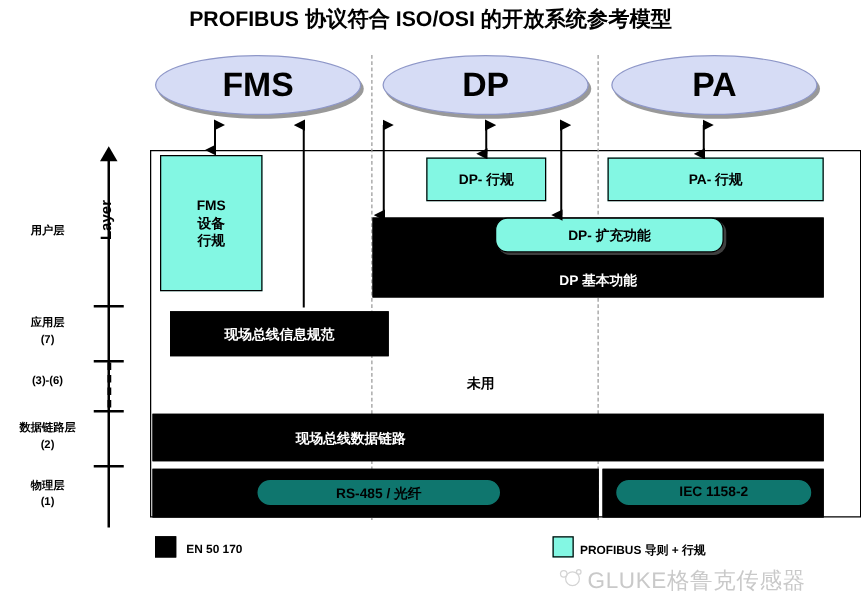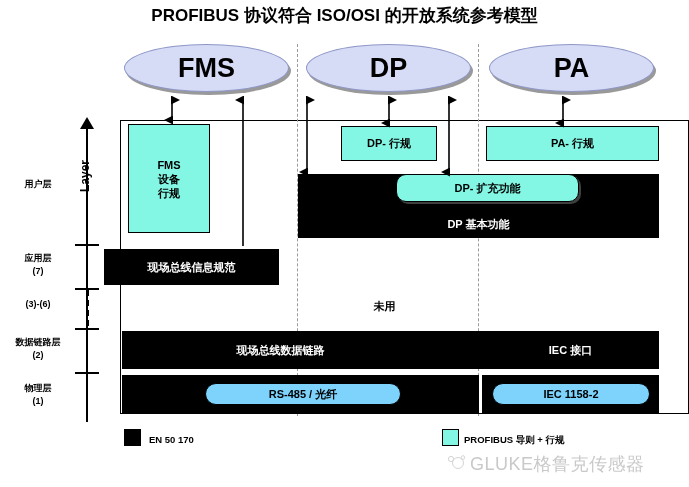--- a/index.html
+++ b/index.html
@@ -121,21 +121,21 @@
     font-size: 11px;
     font-weight: bold;
     z-index: 4;
   }
   .blue  { background: #000000; color: #fff; }
   .cyan  { background: #83f7e3; color: #000; justify-content: center; }
   .shadowbox { box-shadow: 2px 2px 0 rgba(90,90,90,0.7); border-radius: 10px; }
 
   .pill {
     position: absolute;
-    background: #7dd3fc;
+    background: #0f766e;
     border: 1px solid #000;
     border-radius: 999px;
     display: flex;
     align-items: center;
     justify-content: center;
     font-size: 11px;
     font-weight: bold;
     color: #000;
     z-index: 6;
   }
@@ -258,33 +258,30 @@
   </div>
 
   <div class="box blue" style="left:298px; top:174px; width:361px; height:64px; align-items:flex-end; padding-bottom:5px;">
     <span>DP 基本功能</span>
   </div>
 
   <div class="box cyan shadowbox" style="left:396px; top:174px; width:183px; height:28px;">
     <span>DP- 扩充功能</span>
   </div>
 
-  <div class="box blue" style="left:104px; top:249px; width:175px; height:36px;justify-content:center;">
+  <div class="box blue" style="left:136px; top:249px; width:175px; height:36px;justify-content:center;">
     <span>现场总线信息规范</span>
   </div>
 
   <div class="plain-text" style="left:0; top:299px; width:689px; text-align:center;">
     <span>未用</span>
   </div>
 
   <div class="box blue" style="left:122px; top:331px; width:537px; height:38px;">
     <span style="position:relative; left:-110px;">现场总线数据链路</span>
-  </div>
-  <div class="box blue" style="left:482px; top:338px; width:177px; height:25px;">
-    <span>IEC 接口</span>
   </div>
 
   <div class="box blue" style="left:122px; top:375px; width:357px; height:39px;"></div>
   <div class="box blue" style="left:482px; top:375px; width:177px; height:39px;"></div>
 
   <div class="pill" style="left:205px; top:383px; width:196px; height:22px;">
     <span>RS-485 / 光纤</span>
   </div>
   <div class="pill" style="left:492px; top:383px; width:158px; height:22px;">
     <span>IEC 1158-2</span>

